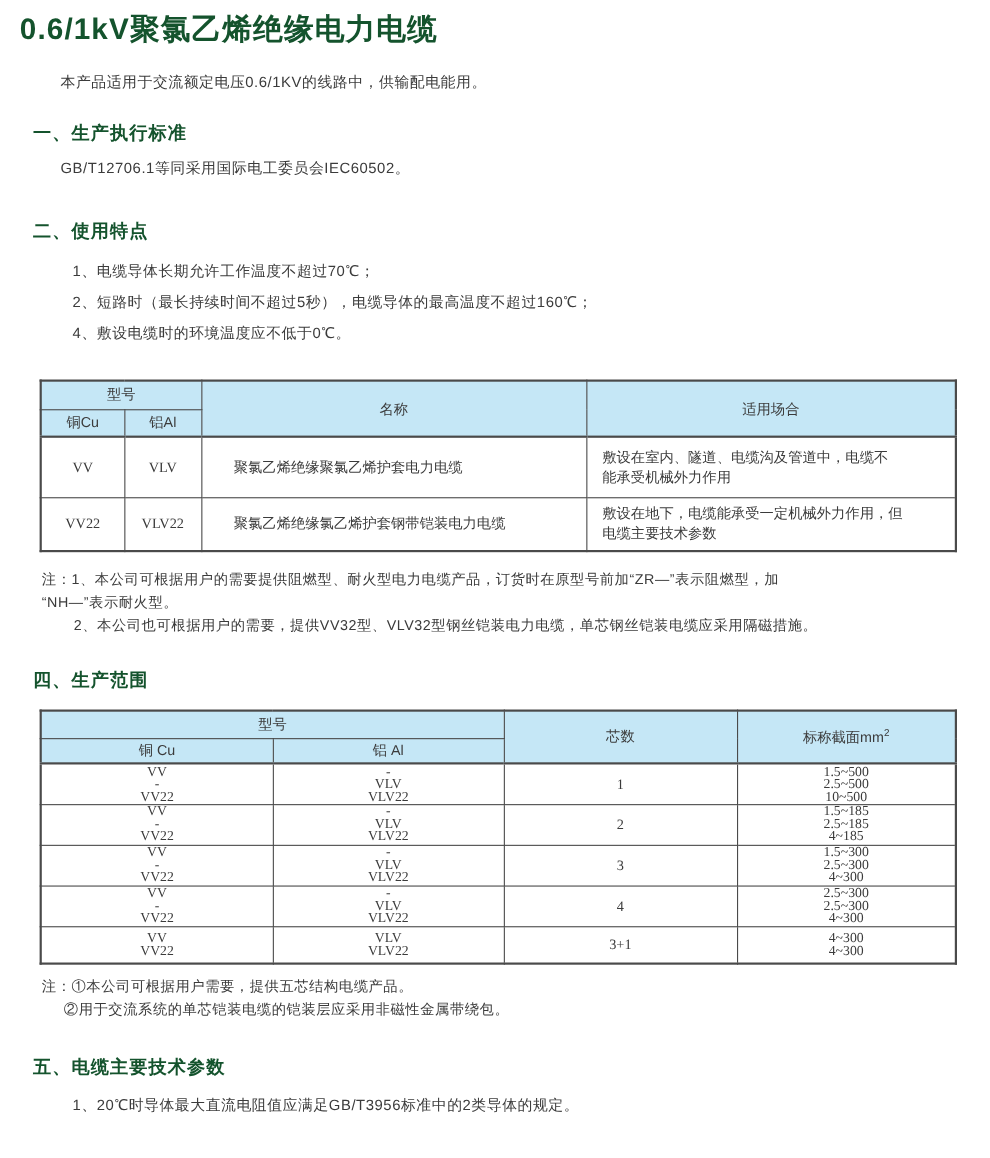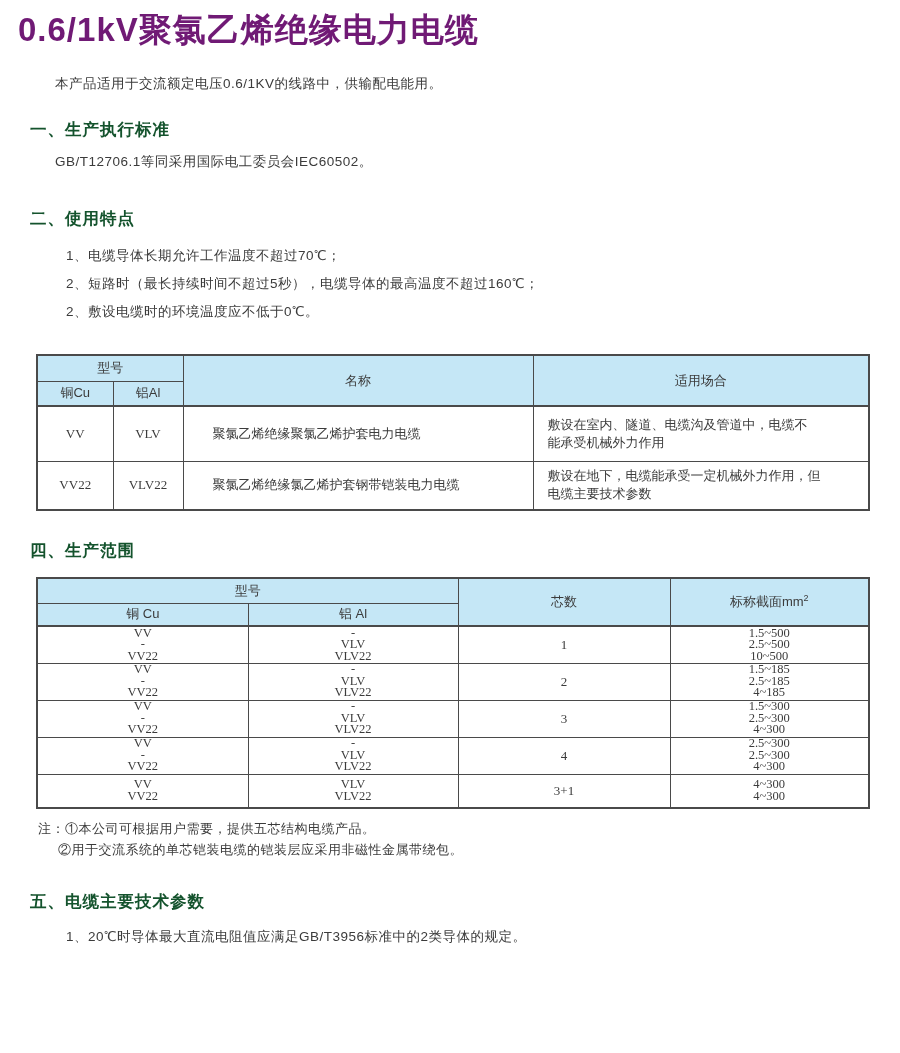--- a/index.html
+++ b/index.html
@@ -6,23 +6,23 @@
   html, body { background: #ffffff; }
   body {
     width: 900px; height: 1053px;
     font-family: "Liberation Sans", sans-serif;
     color: #3b3b3b;
     overflow: hidden;
     position: relative;
   }
   .page-title {
     margin: 8px 0 0 18px;
-    font-size: 33px;
+    font-size: 27px;
     font-weight: bold;
-    color: #701a75;
+    color: #14532d;
     letter-spacing: 1px;
   }
   .intro {
     margin: 22px 0 0 55px;
     font-size: 13.5px;
     letter-spacing: 0.5px;
   }
   .sec-heading {
     margin: 0 0 0 30px;
     font-size: 16.5px;
@@ -109,21 +109,21 @@
 
   <p class="intro">本产品适用于交流额定电压0.6/1KV的线路中，供输配电能用。</p>
 
   <h2 class="sec-heading h-s1">一、生产执行标准</h2>
   <p class="body-line">GB/T12706.1等同采用国际电工委员会IEC60502。</p>
 
   <h2 class="sec-heading h-s2">二、使用特点</h2>
   <div class="feature-list">
     <div class="feature-item">1、电缆导体长期允许工作温度不超过70℃；</div>
     <div class="feature-item">2、短路时（最长持续时间不超过5秒），电缆导体的最高温度不超过160℃；</div>
-    <div class="feature-item">2、敷设电缆时的环境温度应不低于0℃。</div>
+    <div class="feature-item">4、敷设电缆时的环境温度应不低于0℃。</div>
   </div>
 
 
   <table class="t1">
     <colgroup>
       <col style="width:76px">
         <col style="width:70px">
         <col style="width:350px">
         <col style="width:336px">
     </colgroup>
@@ -151,20 +151,25 @@
       <td class="serif">VLV22</td>
       <td class="cell-name">聚氯乙烯绝缘氯乙烯护套钢带铠装电力电缆</td>
       <td class="cell-app">
         <div class="wrap-line">敷设在地下，电缆能承受一定机械外力作用，但</div>
         <div class="wrap-line">电缆主要技术参数</div>
       </td>
     </tr>
   </tbody>
     </table>
 
+  <div class="note note-s3">
+    <div>注：1、本公司可根据用户的需要提供阻燃型、耐火型电力电缆产品，订货时在原型号前加“ZR—”表示阻燃型，加</div>
+    <div>“NH—”表示耐火型。</div>
+    <div class="note-ind1">2、本公司也可根据用户的需要，提供VV32型、VLV32型钢丝铠装电力电缆，单芯钢丝铠装电缆应采用隔磁措施。</div>
+  </div>
 
   <h2 class="sec-heading h-s4">四、生产范围</h2>
 
   <table class="t2">
     <colgroup>
       <col style="width:211px">
         <col style="width:210px">
         <col style="width:212px">
         <col style="width:199px">
     </colgroup>

